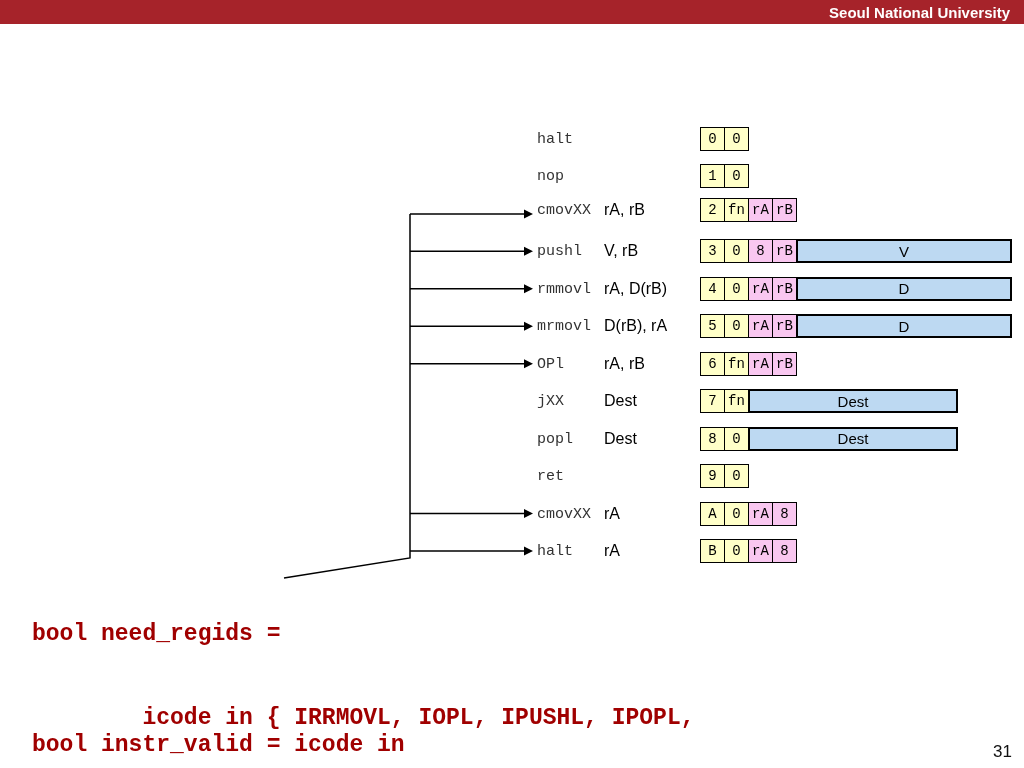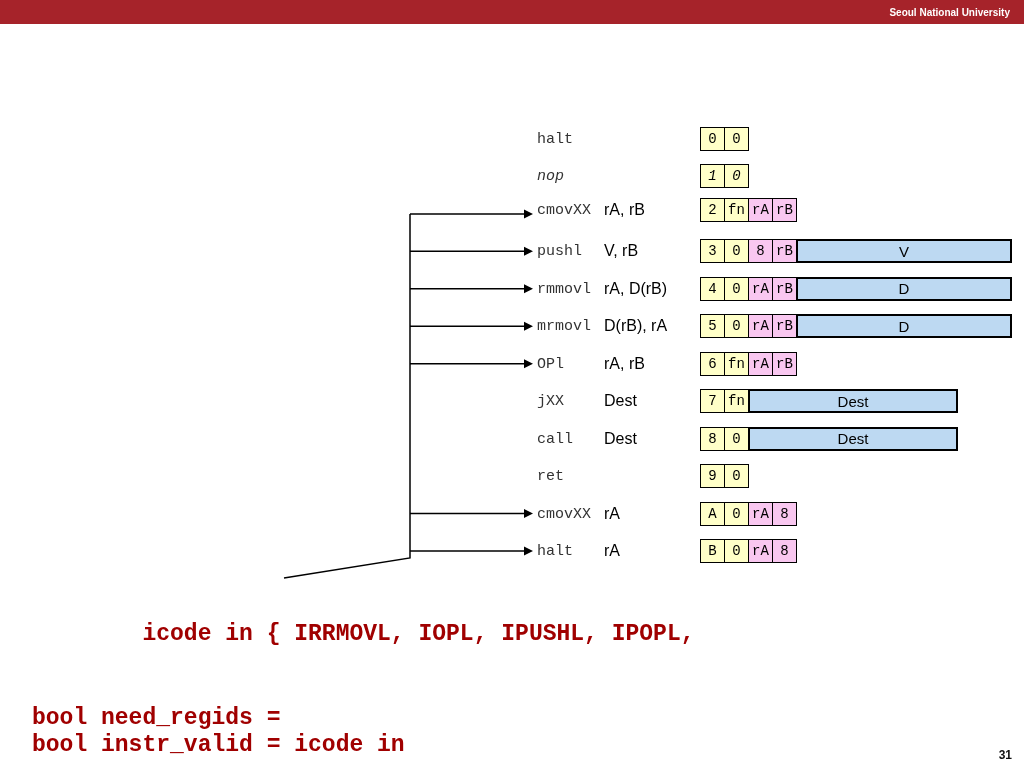--- a/index.html
+++ b/index.html
@@ -8,21 +8,21 @@
     position: relative; width: 1024px; height: 768px;
     background: #ffffff; overflow: hidden;
     font-family: "Liberation Sans", sans-serif;
   }
   .header-bar {
     position: absolute; top: 0; left: 0; width: 1024px; height: 24px;
     display: flex; align-items: center; justify-content: flex-end;
     padding-right: 14px;
   }
   .header-bar .uni {
-    color: #ffffff; font-size: 10px; font-weight: bold;
+    color: #ffffff; font-size: 15px; font-weight: bold;
   }
   .slide-title {
     position: absolute; left: 45px; top: 66px;
     font-size: 40px; font-weight: bold; color: #000000;
     letter-spacing: -1px; font-family: "Liberation Sans", sans-serif;
   }
   .diagram { position: absolute; left: 0; top: 0; width: 1024px; height: 768px; padding-left: 45px; }
   .enc-row { position: absolute; left: 0; width: 1024px; height: 24px; }
   .enc-mnemonic {
     position: absolute; left: 537px; top: 4px;
@@ -45,42 +45,42 @@
     font-size: 15px; color: #000000;
   }
   svg.tree { position: absolute; left: 0; top: 0; pointer-events: none; }
   .code-block {
     position: absolute; left: 32px;
     font-family: "Liberation Mono", monospace; font-weight: bold;
     font-size: 23px; line-height: 28px; white-space: pre;
   }
   .page-number {
     position: absolute; right: 12px; bottom: 6px;
-    font-size: 12px; font-weight: bold; color: #111111;
+    font-size: 17px; font-weight: normal; color: #111111;
   }
 </style>
 </head>
 <body>
 
 <div class="slide">
 
   <div class="header-bar" style="background: rgb(166, 35, 42);">
     <span class="uni">Seoul National University</span>
   </div>
 
 
   <div class="diagram">
       <div class="enc-row" style="top: 127px;">
         <div class="enc-mnemonic">halt</div>
         <div class="enc-bytes">
           <div class="enc-byte" style="background: rgb(255, 255, 200);">0</div>
           <div class="enc-byte" style="background: rgb(255, 255, 200);">0</div>
         </div>
       </div>
-      <div class="enc-row" style="top: 164.45px; font-style: italic;">
+      <div class="enc-row" style="top: 164.45px;">
         <div class="enc-mnemonic">nop</div>
         <div class="enc-bytes">
           <div class="enc-byte" style="background: rgb(255, 255, 200);">1</div>
           <div class="enc-byte" style="background: rgb(255, 255, 200);">0</div>
         </div>
       </div>
       <div class="enc-row" style="top: 198px; text-decoration: underline;">
         <div class="enc-mnemonic">cmovXX</div>
         <div class="enc-operands">rA, rB</div>
         <div class="enc-bytes">
@@ -136,21 +136,21 @@
       <div class="enc-row" style="top: 389.15px;">
         <div class="enc-mnemonic">jXX</div>
         <div class="enc-operands">Dest</div>
         <div class="enc-bytes">
           <div class="enc-byte" style="background: rgb(255, 255, 200);">7</div>
           <div class="enc-byte" style="background: rgb(255, 255, 200);">fn</div>
         </div>
         <div class="enc-wide" style="left: 748px; width: 210px; background: rgb(189, 217, 242);">Dest</div>
       </div>
       <div class="enc-row" style="top: 426.6px;">
-        <div class="enc-mnemonic">call</div>
+        <div class="enc-mnemonic">popl</div>
         <div class="enc-operands">Dest</div>
         <div class="enc-bytes">
           <div class="enc-byte" style="background: rgb(255, 255, 200);">8</div>
           <div class="enc-byte" style="background: rgb(255, 255, 200);">0</div>
         </div>
         <div class="enc-wide" style="left: 748px; width: 210px; background: rgb(189, 217, 242);">Dest</div>
       </div>
       <div class="enc-row" style="top: 464.05px;">
         <div class="enc-mnemonic">ret</div>
         <div class="enc-bytes">
@@ -191,22 +191,22 @@
         <polygon points="533,363.70000000000005 524,359.20000000000005 524,368.20000000000005" fill="#000"></polygon>
         <line x1="410" y1="513.5" x2="525" y2="513.5" stroke="#000" stroke-width="1.5"></line>
         <polygon points="533,513.5 524,509 524,518" fill="#000"></polygon>
         <line x1="410" y1="550.95" x2="525" y2="550.95" stroke="#000" stroke-width="1.5"></line>
         <polygon points="533,550.95 524,546.45 524,555.45" fill="#000"></polygon>
         <path d="M 410 213.9 L 410 557.95 L 284 578" stroke="#000" stroke-width="1.5" fill="none"></path>
       </svg>
     </div>
 
   <div class="code-block" style="top: 564px; color: rgb(160, 0, 0);">
+    <div>bool need_regids =</div>
     <div>        icode in { IRRMOVL, IOPL, IPUSHL, IPOPL,</div>
-    <div>bool need_regids =</div>
     
   </div>
 
   <div class="code-block" style="top: 675px; color: rgb(160, 0, 0);">
     <div>bool instr_valid = icode in</div>
     
     
   </div>
 
   <div class="page-number">31</div>

